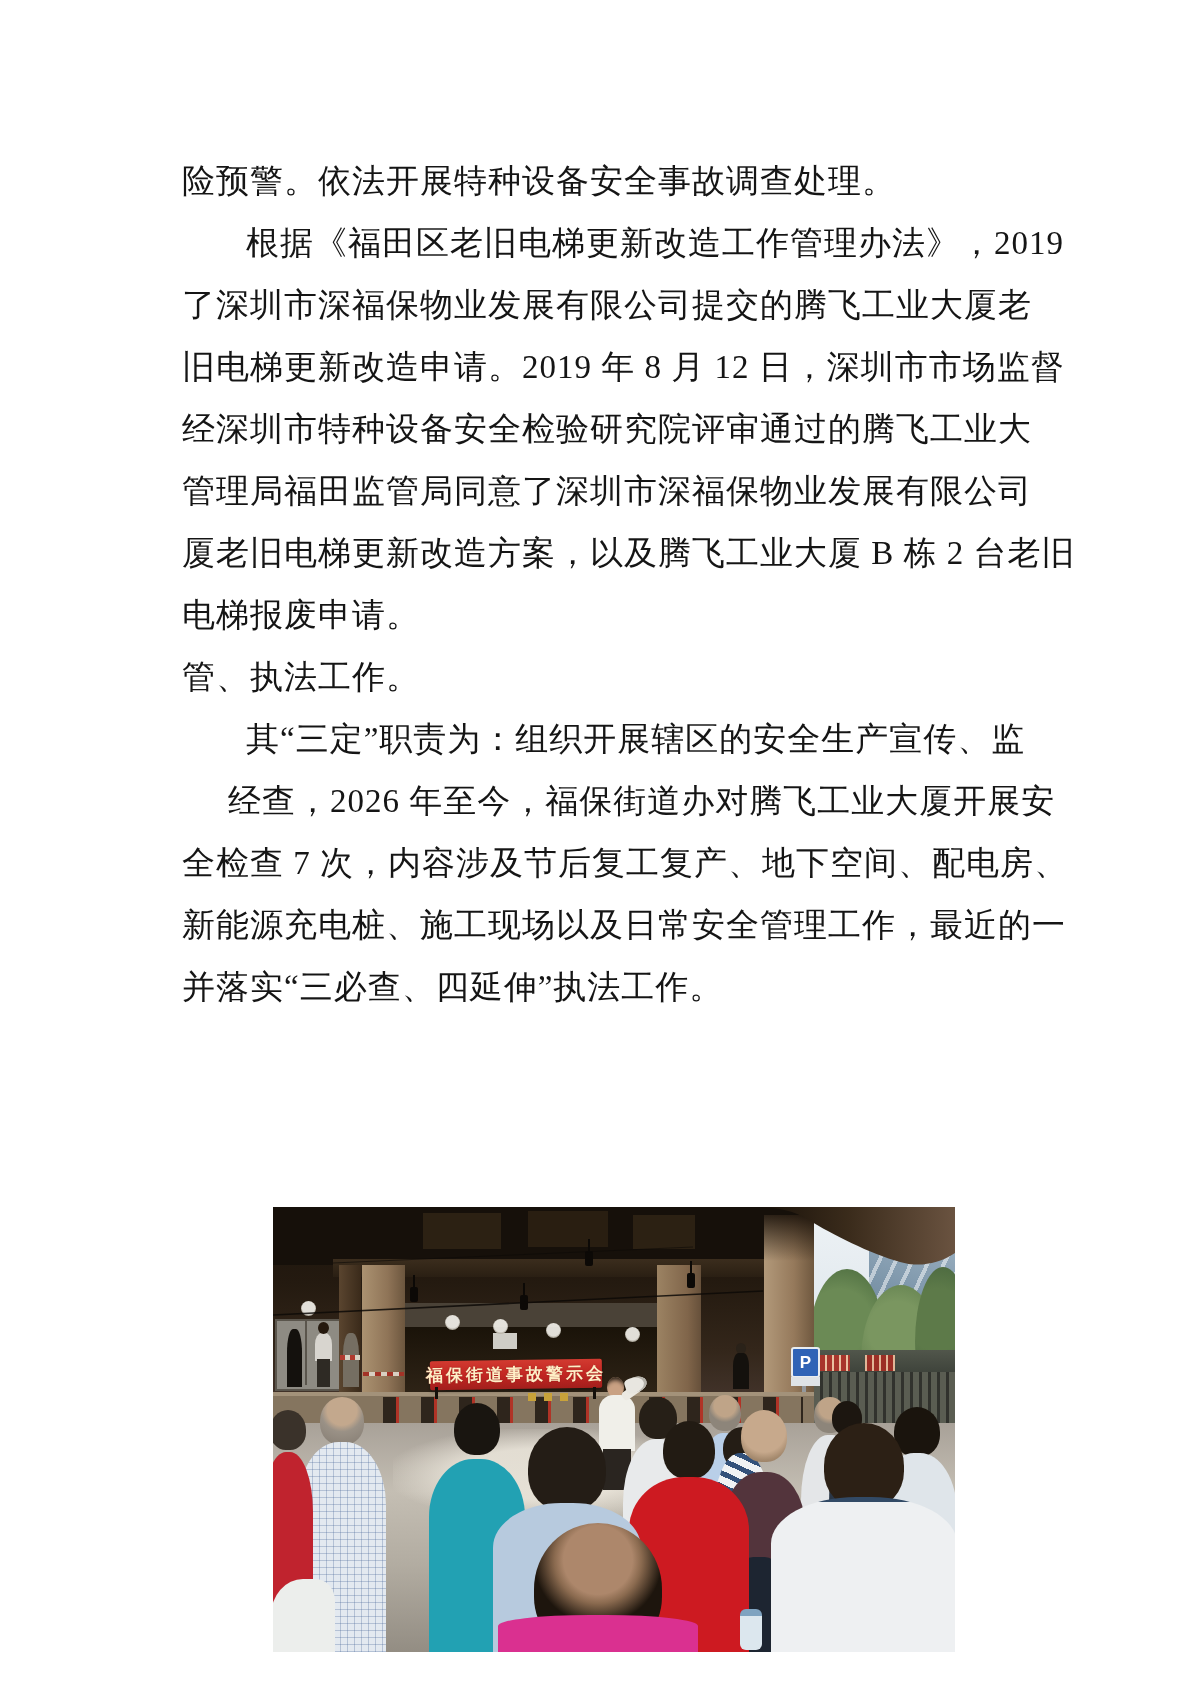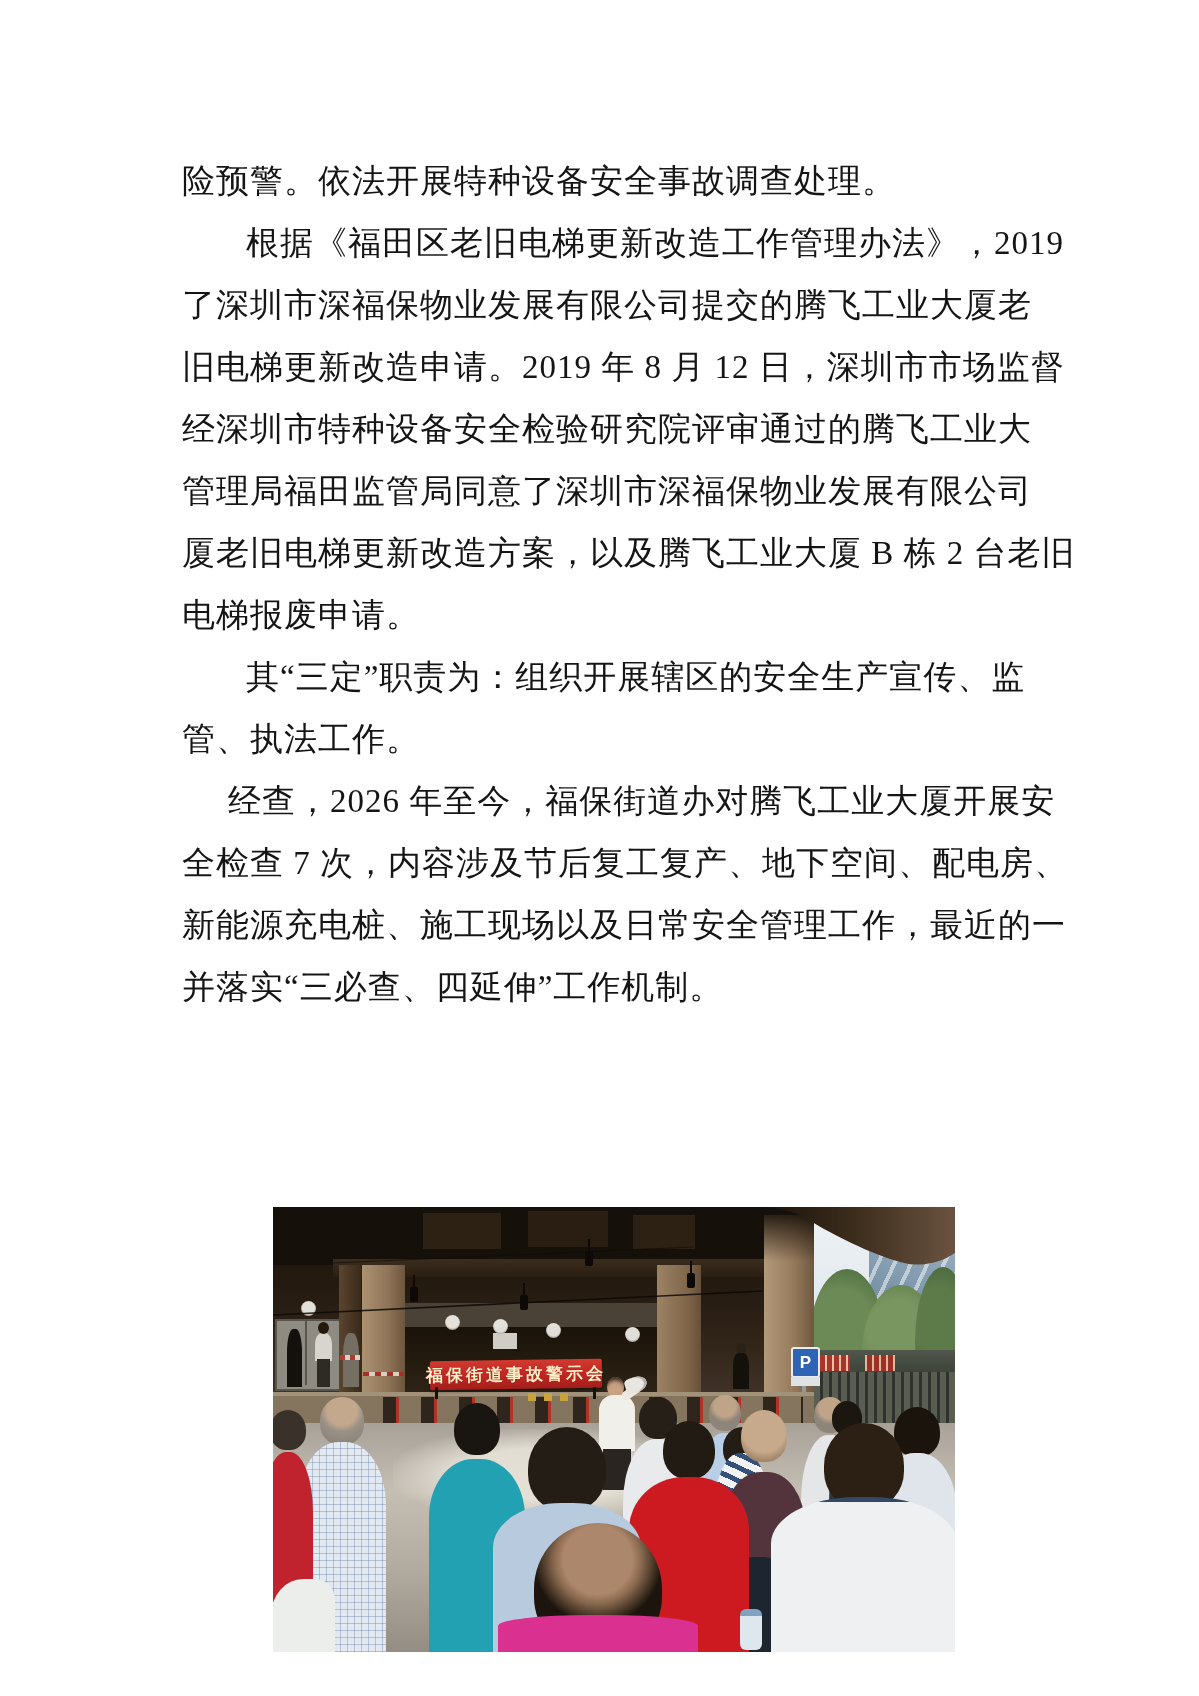--- a/index.html
+++ b/index.html
@@ -69,26 +69,26 @@
 
   <div class="textblock">
     <div class="tline">险预警。依法开展特种设备安全事故调查处理。</div>
     <div class="tline ind">根据《福田区老旧电梯更新改造工作管理办法》，2019</div>
     <div class="tline">了深圳市深福保物业发展有限公司提交的腾飞工业大厦老</div>
     <div class="tline">旧电梯更新改造申请。2019 年 8 月 12 日，深圳市市场监督</div>
     <div class="tline">经深圳市特种设备安全检验研究院评审通过的腾飞工业大</div>
     <div class="tline">管理局福田监管局同意了深圳市深福保物业发展有限公司</div>
     <div class="tline">厦老旧电梯更新改造方案，以及腾飞工业大厦 B 栋 2 台老旧</div>
     <div class="tline">电梯报废申请。</div>
+    <div class="tline">管、执法工作。</div>
     <div class="tline ind">其“三定”职责为：组织开展辖区的安全生产宣传、监</div>
-    <div class="tline">管、执法工作。</div>
     <div class="tline ind-s">经查，2026 年至今，福保街道办对腾飞工业大厦开展安</div>
     <div class="tline">全检查 7 次，内容涉及节后复工复产、地下空间、配电房、</div>
     <div class="tline">新能源充电桩、施工现场以及日常安全管理工作，最近的一</div>
-    <div class="tline">并落实“三必查、四延伸”工作机制。</div>
+    <div class="tline">并落实“三必查、四延伸”执法工作。</div>
   </div>
 
   <div class="photo">
 
     <div class="abs" style="left:530px;top:0;width:152px;height:140px;background:linear-gradient(180deg,#eef2f5 0%,#dde6ec 100%);z-index:0;"></div>
     <div class="abs" style="left:596px;top:0;width:86px;height:150px;z-index:0;background:linear-gradient(200deg,#a9bccb 0%,#7e97ab 55%,#647b90 100%);"></div>
     <div class="abs" style="left:596px;top:0;width:86px;height:150px;z-index:0;background:repeating-linear-gradient(115deg,rgba(255,255,255,.5) 0 4px,rgba(255,255,255,0) 4px 15px);"></div>
     <div class="abs" style="left:558px;top:98px;width:92px;height:82px;z-index:0;background:#b2b8bc repeating-linear-gradient(90deg,rgba(48,54,58,.75) 0 4px,rgba(0,0,0,0) 4px 12px);"></div>
     <div class="abs" style="left:536px;top:62px;width:76px;height:150px;border-radius:50%;background:radial-gradient(circle at 40% 35%,#6b8a55 0 30%,#4a6a3e 60%,#3a5531 100%);z-index:1;"></div>
     <div class="abs" style="left:588px;top:78px;width:80px;height:150px;border-radius:50%;background:radial-gradient(circle at 45% 30%,#7a9660 0 25%,#567546 60%,#42603a 100%);z-index:1;"></div>

